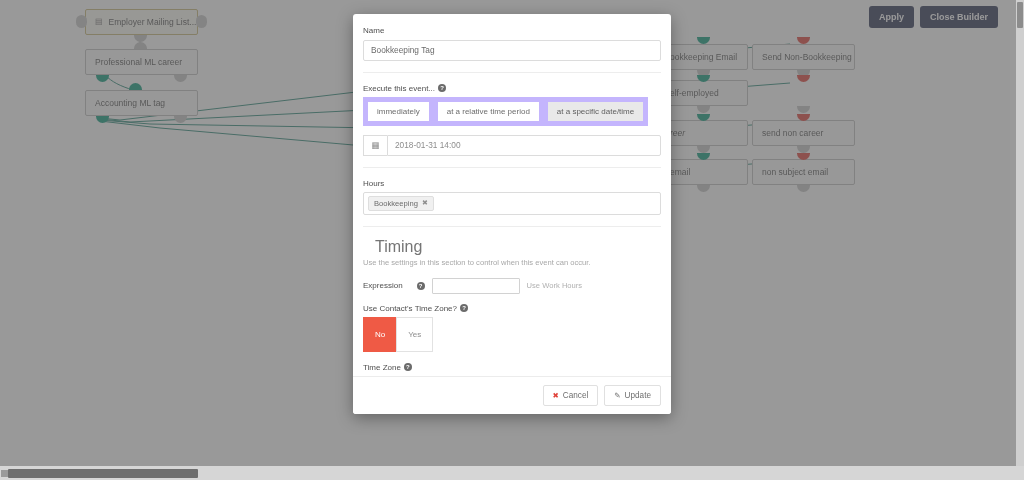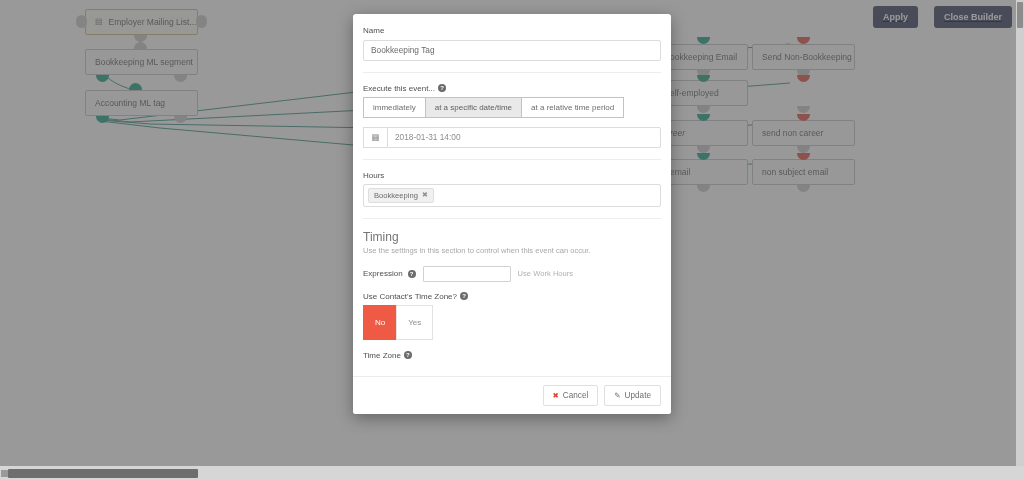--- a/index.html
+++ b/index.html
@@ -43,22 +43,22 @@
   .port.red { background: #e0433a; }
   .port.grey { background: #c4c4c4; }
   .sidestub {
     position: absolute; width: 11px; height: 13px;
     border-radius: 6px; background: #c9c9c9;
   }
   #wires { position: absolute; inset: 0; pointer-events: none; }
 
   
   #builder-actions {
-    position: absolute; top: 6px; right: 12px;
-    display: flex; gap: 16px; z-index: 5; text-decoration: underline;
+    position: absolute; top: 6px; right: 26px;
+    display: flex; gap: 6px; z-index: 5;
   }
   .nav-btn {
     background: #2f3556; color: #fff;
     border: none; border-radius: 3px;
     font-size: 9px; font-weight: bold;
     padding: 6px 10px;
     font-family: "Liberation Sans", sans-serif;
     cursor: pointer;
   }
 
@@ -107,21 +107,21 @@
     font-family: "Liberation Sans", sans-serif;
     outline: none;
   }
   .txt-input::placeholder { color: #b5b5b5; }
 
   .hr { height: 1px; background: #ededed; margin: 11px 0; border: 0; }
 
   
   .seg { display: flex; margin-bottom: 9px; }
   .seg-btn {
-    border: 1px solid #c4b5fd;
+    border: 5px solid #c4b5fd;
     background: #fff;
     font-size: 8px; color: #6d6d6d;
     padding: 5px 9px;
     margin-right: -1px;
     font-family: "Liberation Sans", sans-serif;
     cursor: pointer;
     white-space: nowrap;
   }
   .seg-btn.active { background: #e9e9e9; color: #5e5e5e; }
 
@@ -146,25 +146,25 @@
     background: #fff; padding: 3px 4px;
     display: flex; align-items: center; gap: 4px;
   }
   .chip {
     display: inline-flex; align-items: center; gap: 4px;
     background: #f0f0f0; border: 1px solid #dedede; border-radius: 2px;
     font-size: 7.6px; color: #6b6b6b; padding: 2px 5px;
   }
   .chip-x { color: #8e8e8e; font-size: 7px; cursor: pointer; }
 
-  .sec-title { font-size: 12px; color: #757575; margin: 0 0 2px 0; font-weight: normal; }
+  .sec-title { font-size: 16px; color: #757575; margin: 0 0 2px 12px; font-weight: normal; }
   .sec-sub { font-size: 7.6px; color: #a8a8a8; margin: 0 0 11px 0; }
 
   .expr-row { display: flex; align-items: center; gap: 7px; margin-bottom: 10px; }
-  .expr-label { font-size: 8px; color: #4f4f4f; display:flex; align-items:center; gap:5px; white-space: nowrap; }
+  .expr-label { font-size: 8px; color: #4f4f4f; display:flex; align-items:center; gap:14px; white-space: nowrap; }
   .expr-input {
     width: 88px; height: 16px;
     border: 1px solid #d2d2d2; border-radius: 1px;
     font-size: 8px; padding: 0 4px; outline: none;
     font-family: "Liberation Sans", sans-serif;
   }
   .work-link { font-size: 7.6px; color: #b0b0b0; text-decoration: none; cursor: pointer; }
 
   .toggle { display: flex; margin-bottom: 11px; }
   .tg {
@@ -248,21 +248,21 @@
     <div class="node source" style="left:85px; top:9px; width:113px;">
       <span class="nicon">▤</span>
       <span>Employer Mailing List....</span>
     </div>
     <div class="sidestub" style="left:76px; top:15px;"></div>
     <div class="sidestub" style="left:196px; top:15px;"></div>
     <div class="port grey" style="left:134px; top:35px;"></div>
     <div class="port top grey" style="left:134px; top:42px;"></div>
 
     <div class="node" style="left:85px; top:49px; width:113px;">
-      <span>Bookkeeping ML segment</span>
+      <span>Professional ML career</span>
     </div>
     <div class="port green" style="left:96px; top:75px;"></div>
     <div class="port grey" style="left:174px; top:75px;"></div>
     <div class="port top green" style="left:129px; top:83px;"></div>
 
     <div class="node" style="left:85px; top:90px; width:113px;">
       <span>Accounting ML tag</span>
     </div>
     <div class="port green" style="left:96px; top:116px;"></div>
     <div class="port grey" style="left:174px; top:116px;"></div>
@@ -331,22 +331,22 @@
 
       <hr class="hr">
 
       <div class="field-label">
         <span>Execute this event...</span>
         <span class="help">?</span>
       </div>
 
       <div class="seg">
         <button class="seg-btn">immediately</button>
+        <button class="seg-btn">at a relative time period</button>
         <button class="seg-btn active">at a specific date/time</button>
-        <button class="seg-btn">at a relative time period</button>
       </div>
 
       <div class="input-group">
         <span class="ig-addon">▦</span>
         <input class="ig-field" type="text" value="2018-01-31 14:00" style="">
       </div>
 
       <hr class="hr">
 
       <div class="field-label">

